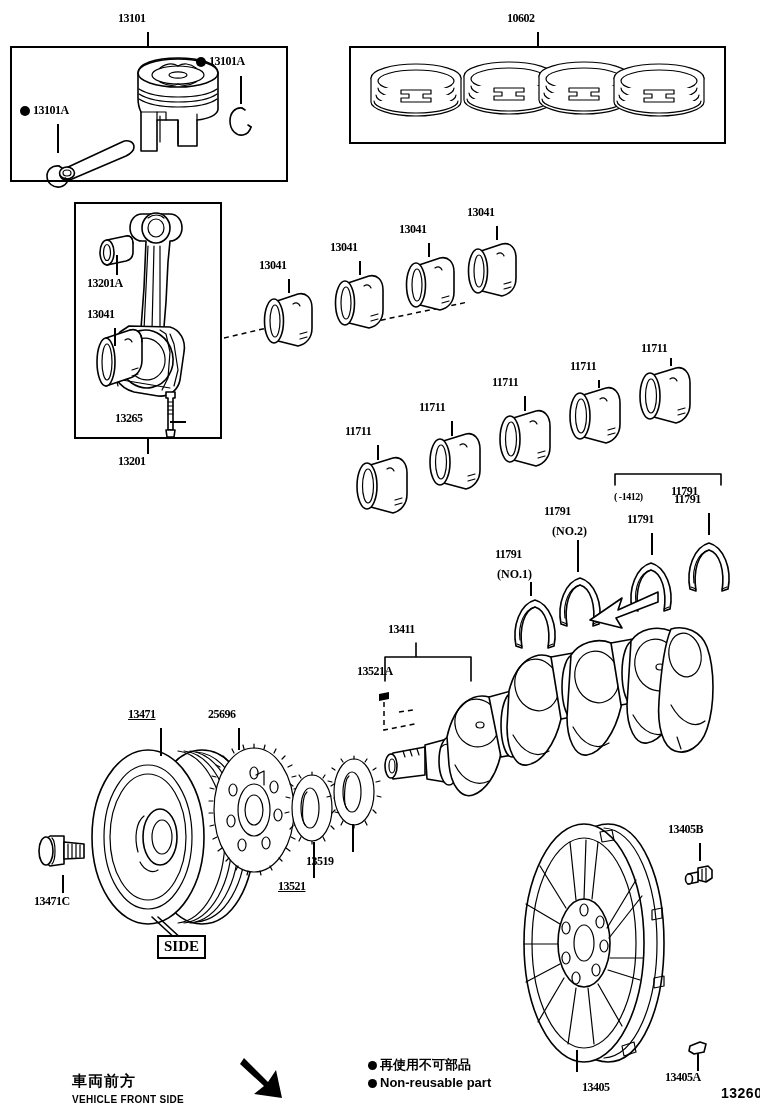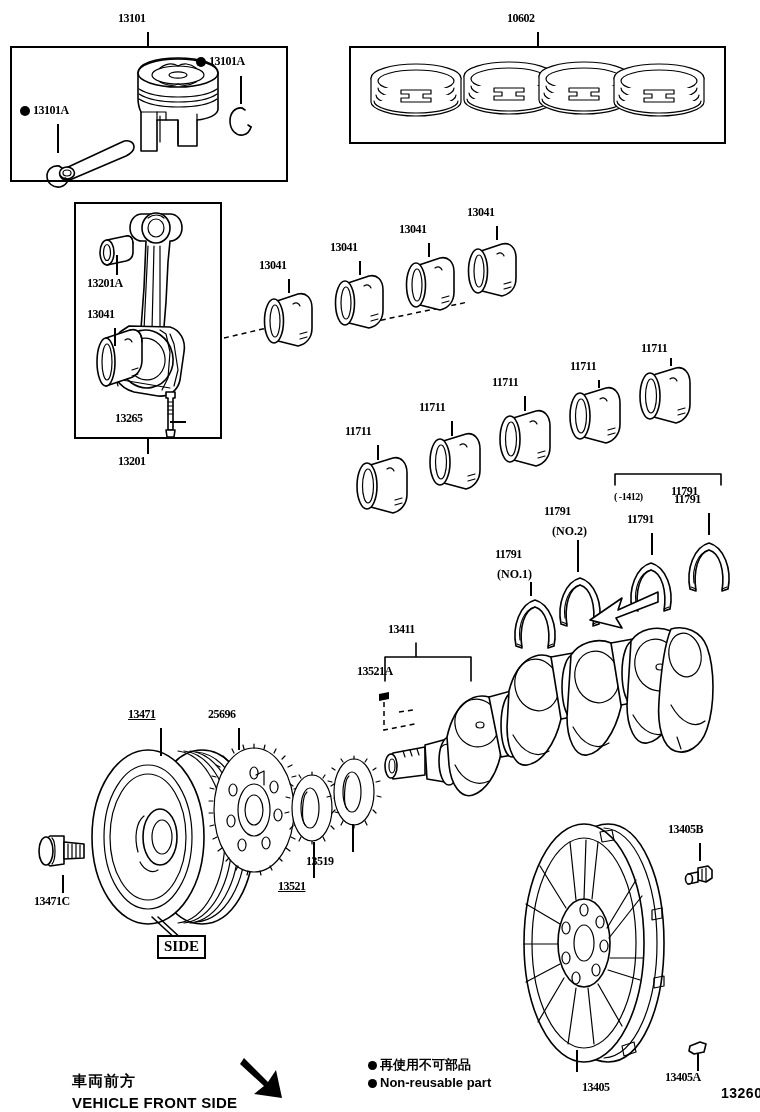--- a/index.html
+++ b/index.html
@@ -40,21 +40,21 @@
     display:inline-block;width:10px;height:10px;border-radius:50%;
     background:#000;vertical-align:middle;margin-right:3px;
   }
   .paintbox{
     position:absolute;border:2px solid #000;background:#fff;
     font-family:"Liberation Serif", serif;font-weight:bold;font-size:15px;
     padding:1px 5px 2px 5px;line-height:1.1;box-sizing:border-box;
   }
   .legend{position:absolute;font-family:"Liberation Sans", sans-serif;font-weight:bold;margin-top:44px;}
   .legend .jp{font-size:15px;font-family:"DejaVu Sans", sans-serif;letter-spacing:1px;}
-  .legend .en{font-size:15px;letter-spacing:0.3px;}
+  .legend .en{font-size:10px;letter-spacing:0.3px;}
   .legend2{position:absolute;font-family:"Liberation Sans", sans-serif;font-weight:bold;font-size:13px;}
   .legend2 .row{display:block;white-space:nowrap;line-height:1.35;}
   .legend2 .jp{font-family:Liberation Sans, sans-serif;}
   .diagid{
     position:absolute;font-family:"Liberation Sans", sans-serif;
     font-weight:bold;font-size:14px;letter-spacing:0.5px;
   }
   .bracket{position:absolute;}
 </style>
 </head>

